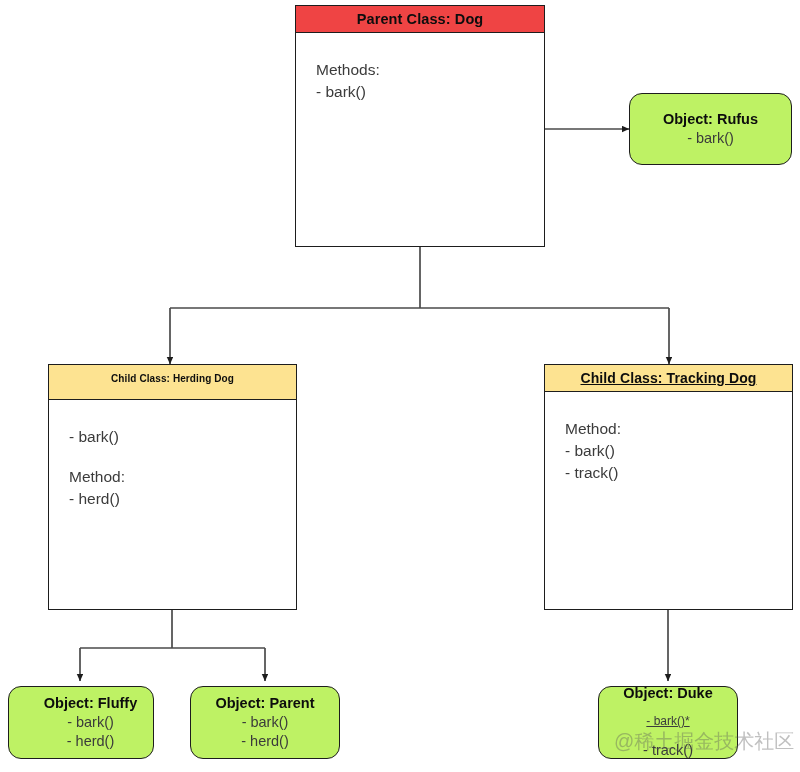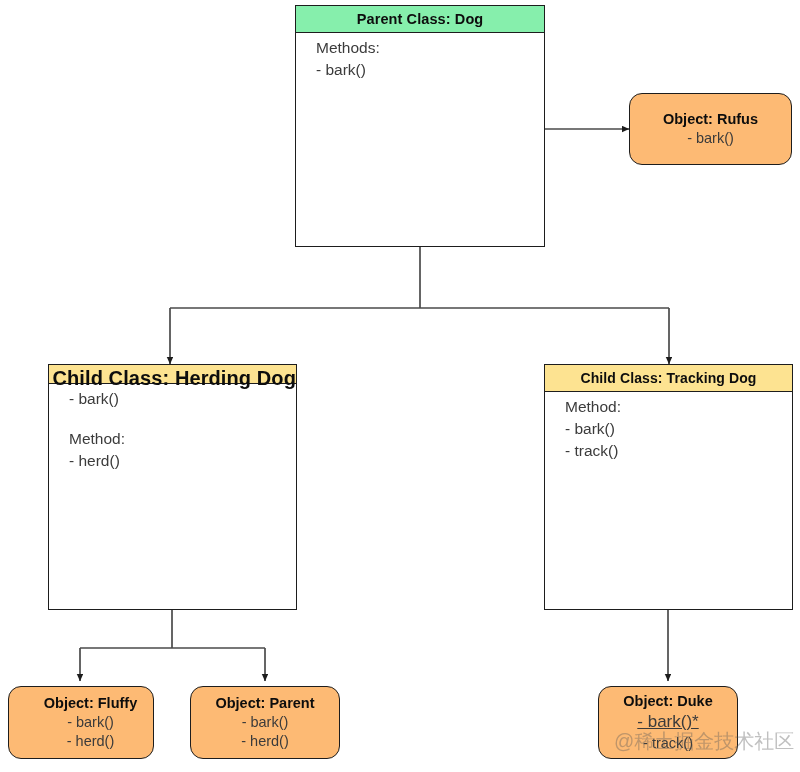--- a/index.html
+++ b/index.html
@@ -35,40 +35,40 @@
   }
   .class-header {
     box-sizing: border-box;
     width: 100%;
     text-align: center;
     font-weight: bold;
     color: #0d0d0d;
     border-bottom: 1.6px solid #1d1d1d;
     letter-spacing: 0.1px;
   }
-  .header-blue { background: #86efac; }
+  .header-blue { background: #ef4444; }
   .header-yellow { background: #fde391; }
 
   .class-body {
-    padding: 4px 0 0 20px;
+    padding: 26px 0 0 20px;
     color: #3b3b3b;
   }
   .class-body .line {
     white-space: pre;
     line-height: 1.42;
   }
   .class-body .gap { height: 18px; }
 
   
   .object-node {
     position: absolute;
     box-sizing: border-box;
     border: 1.6px solid #1d1d1d;
     border-radius: 13px;
-    background: #fdba74;
+    background: #bef264;
     text-align: center;
     z-index: 2;
     display: flex;
     flex-direction: column;
     justify-content: center;
     align-items: center;
   }
   .object-title {
     font-weight: bold;
     color: #0d0d0d;
@@ -126,51 +126,51 @@
       <div class="line">- bark()</div>
     </div>
   </div>
 
   <div class="object-node" style="left:629px; top:93px; width:163px; height:72px;">
     <div class="object-title" style="font-size:14.5px;">Object: Rufus</div>
     <div class="object-line" style="font-size:14.5px;">- bark()</div>
   </div>
 
   <div class="class-node" style="left:48px; top:364px; width:249px; height:246px;">
-    <div class="class-header header-yellow" style="height:19px; line-height:27px; font-size:20px;text-align:right;">Child Class: Herding Dog</div>
+    <div class="class-header header-yellow" style="height:35px; line-height:27px; font-size:10px;">Child Class: Herding Dog</div>
     <div class="class-body" style="font-size:15.5px;">
       <div class="line">- bark()</div>
       <div class="gap"></div>
       <div class="line">Method:</div>
       <div class="line">- herd()</div>
     </div>
   </div>
 
   <div class="class-node" style="left:544px; top:364px; width:249px; height:246px;">
-    <div class="class-header header-yellow" style="height:27px; line-height:27px; font-size:14px;">Child Class: Tracking Dog</div>
+    <div class="class-header header-yellow" style="height:27px; line-height:27px; font-size:14px;text-decoration:underline;">Child Class: Tracking Dog</div>
     <div class="class-body" style="font-size:15.5px;">
       <div class="line">Method:</div>
       <div class="line">- bark()</div>
       <div class="line">- track()</div>
     </div>
   </div>
 
   <div class="object-node" style="left:8px; top:686px; width:146px; height:73px;padding-left:19px;">
     <div class="object-title" style="font-size:14.5px;">Object: Fluffy</div>
     <div class="object-line" style="font-size:14.5px;">- bark()</div>
     <div class="object-line" style="font-size:14.5px;">- herd()</div>
   </div>
 
   <div class="object-node" style="left:190px; top:686px; width:150px; height:73px;">
     <div class="object-title" style="font-size:14.5px;">Object: Parent</div>
     <div class="object-line" style="font-size:14.5px;">- bark()</div>
     <div class="object-line" style="font-size:14.5px;">- herd()</div>
   </div>
 
-  <div class="object-node" style="left:598px; top:686px; width:140px; height:73px;">
+  <div class="object-node" style="left:598px; top:686px; width:140px; height:73px;gap:11px;">
     <div class="object-title" style="font-size:14.5px;">Object: Duke</div>
-    <div class="object-line" style="font-size:17px;text-decoration:underline;">- bark()*</div>
+    <div class="object-line" style="font-size:12px;text-decoration:underline;">- bark()*</div>
     <div class="object-line" style="font-size:14.5px;">- track()</div>
   </div>
 
   <div class="watermark" style="left:614px; top:728px; font-size:20px;">@稀土掘金技术社区</div>
 
 </div>
 
 </body></html>

